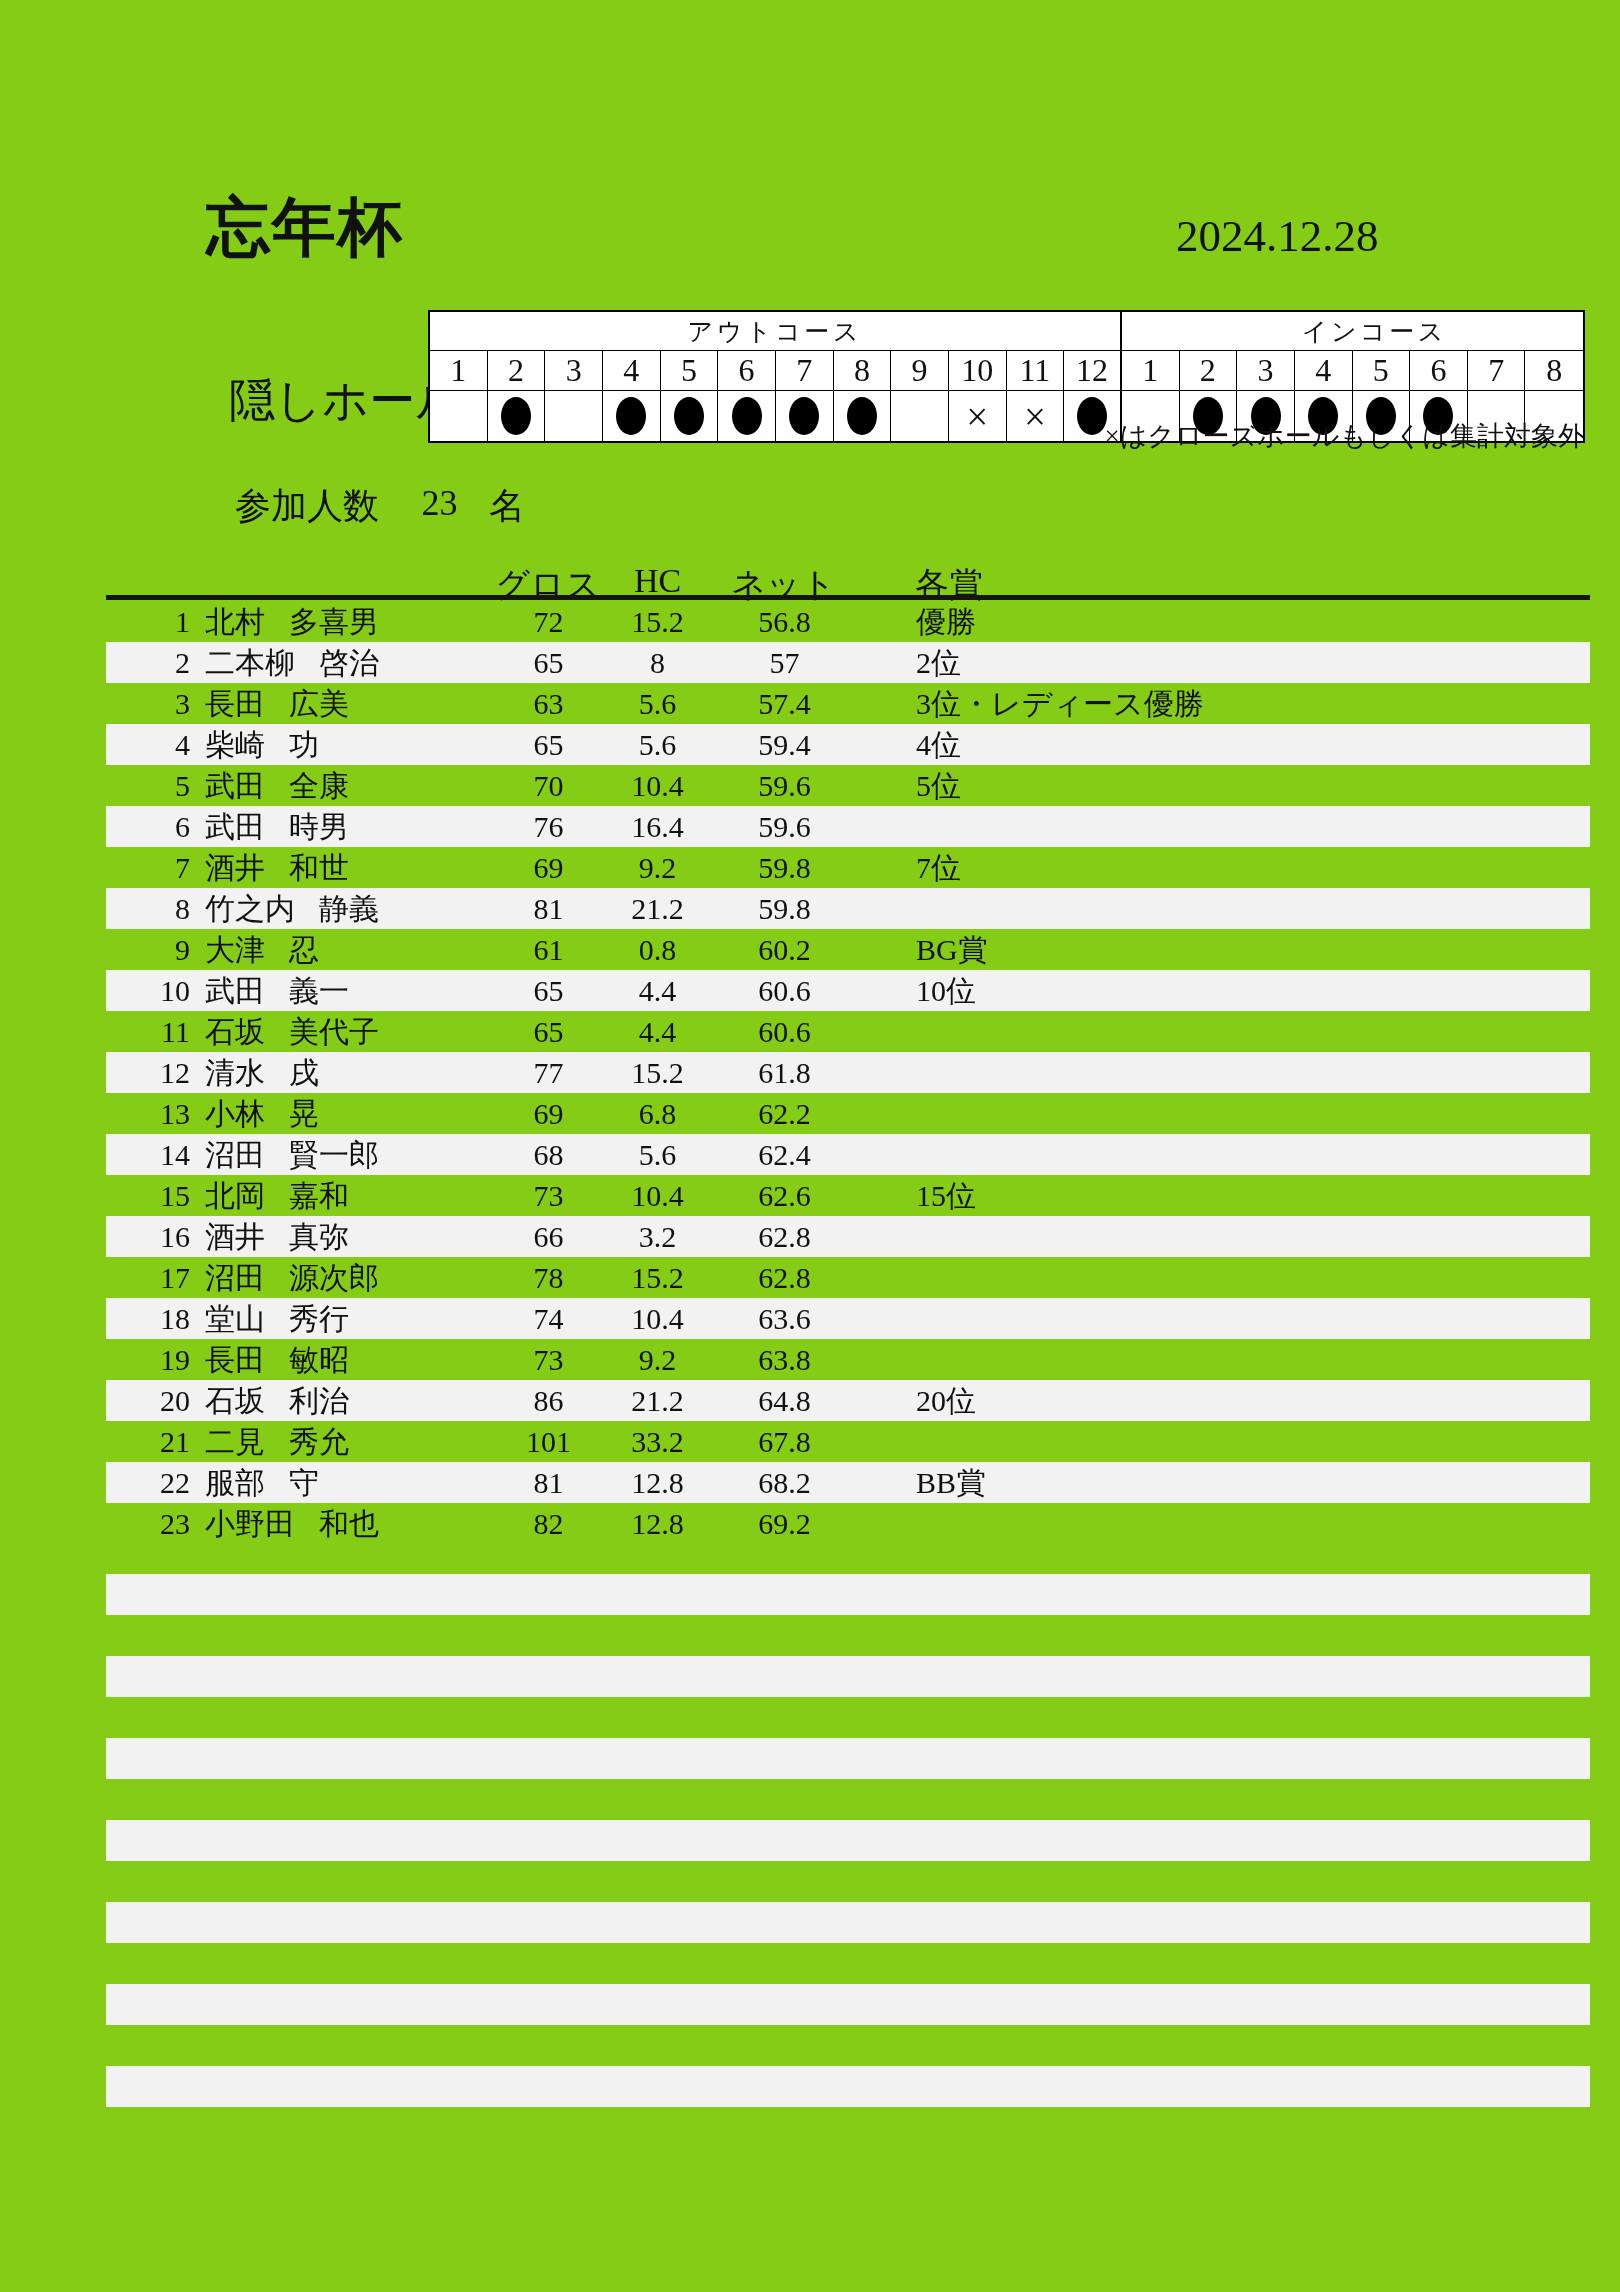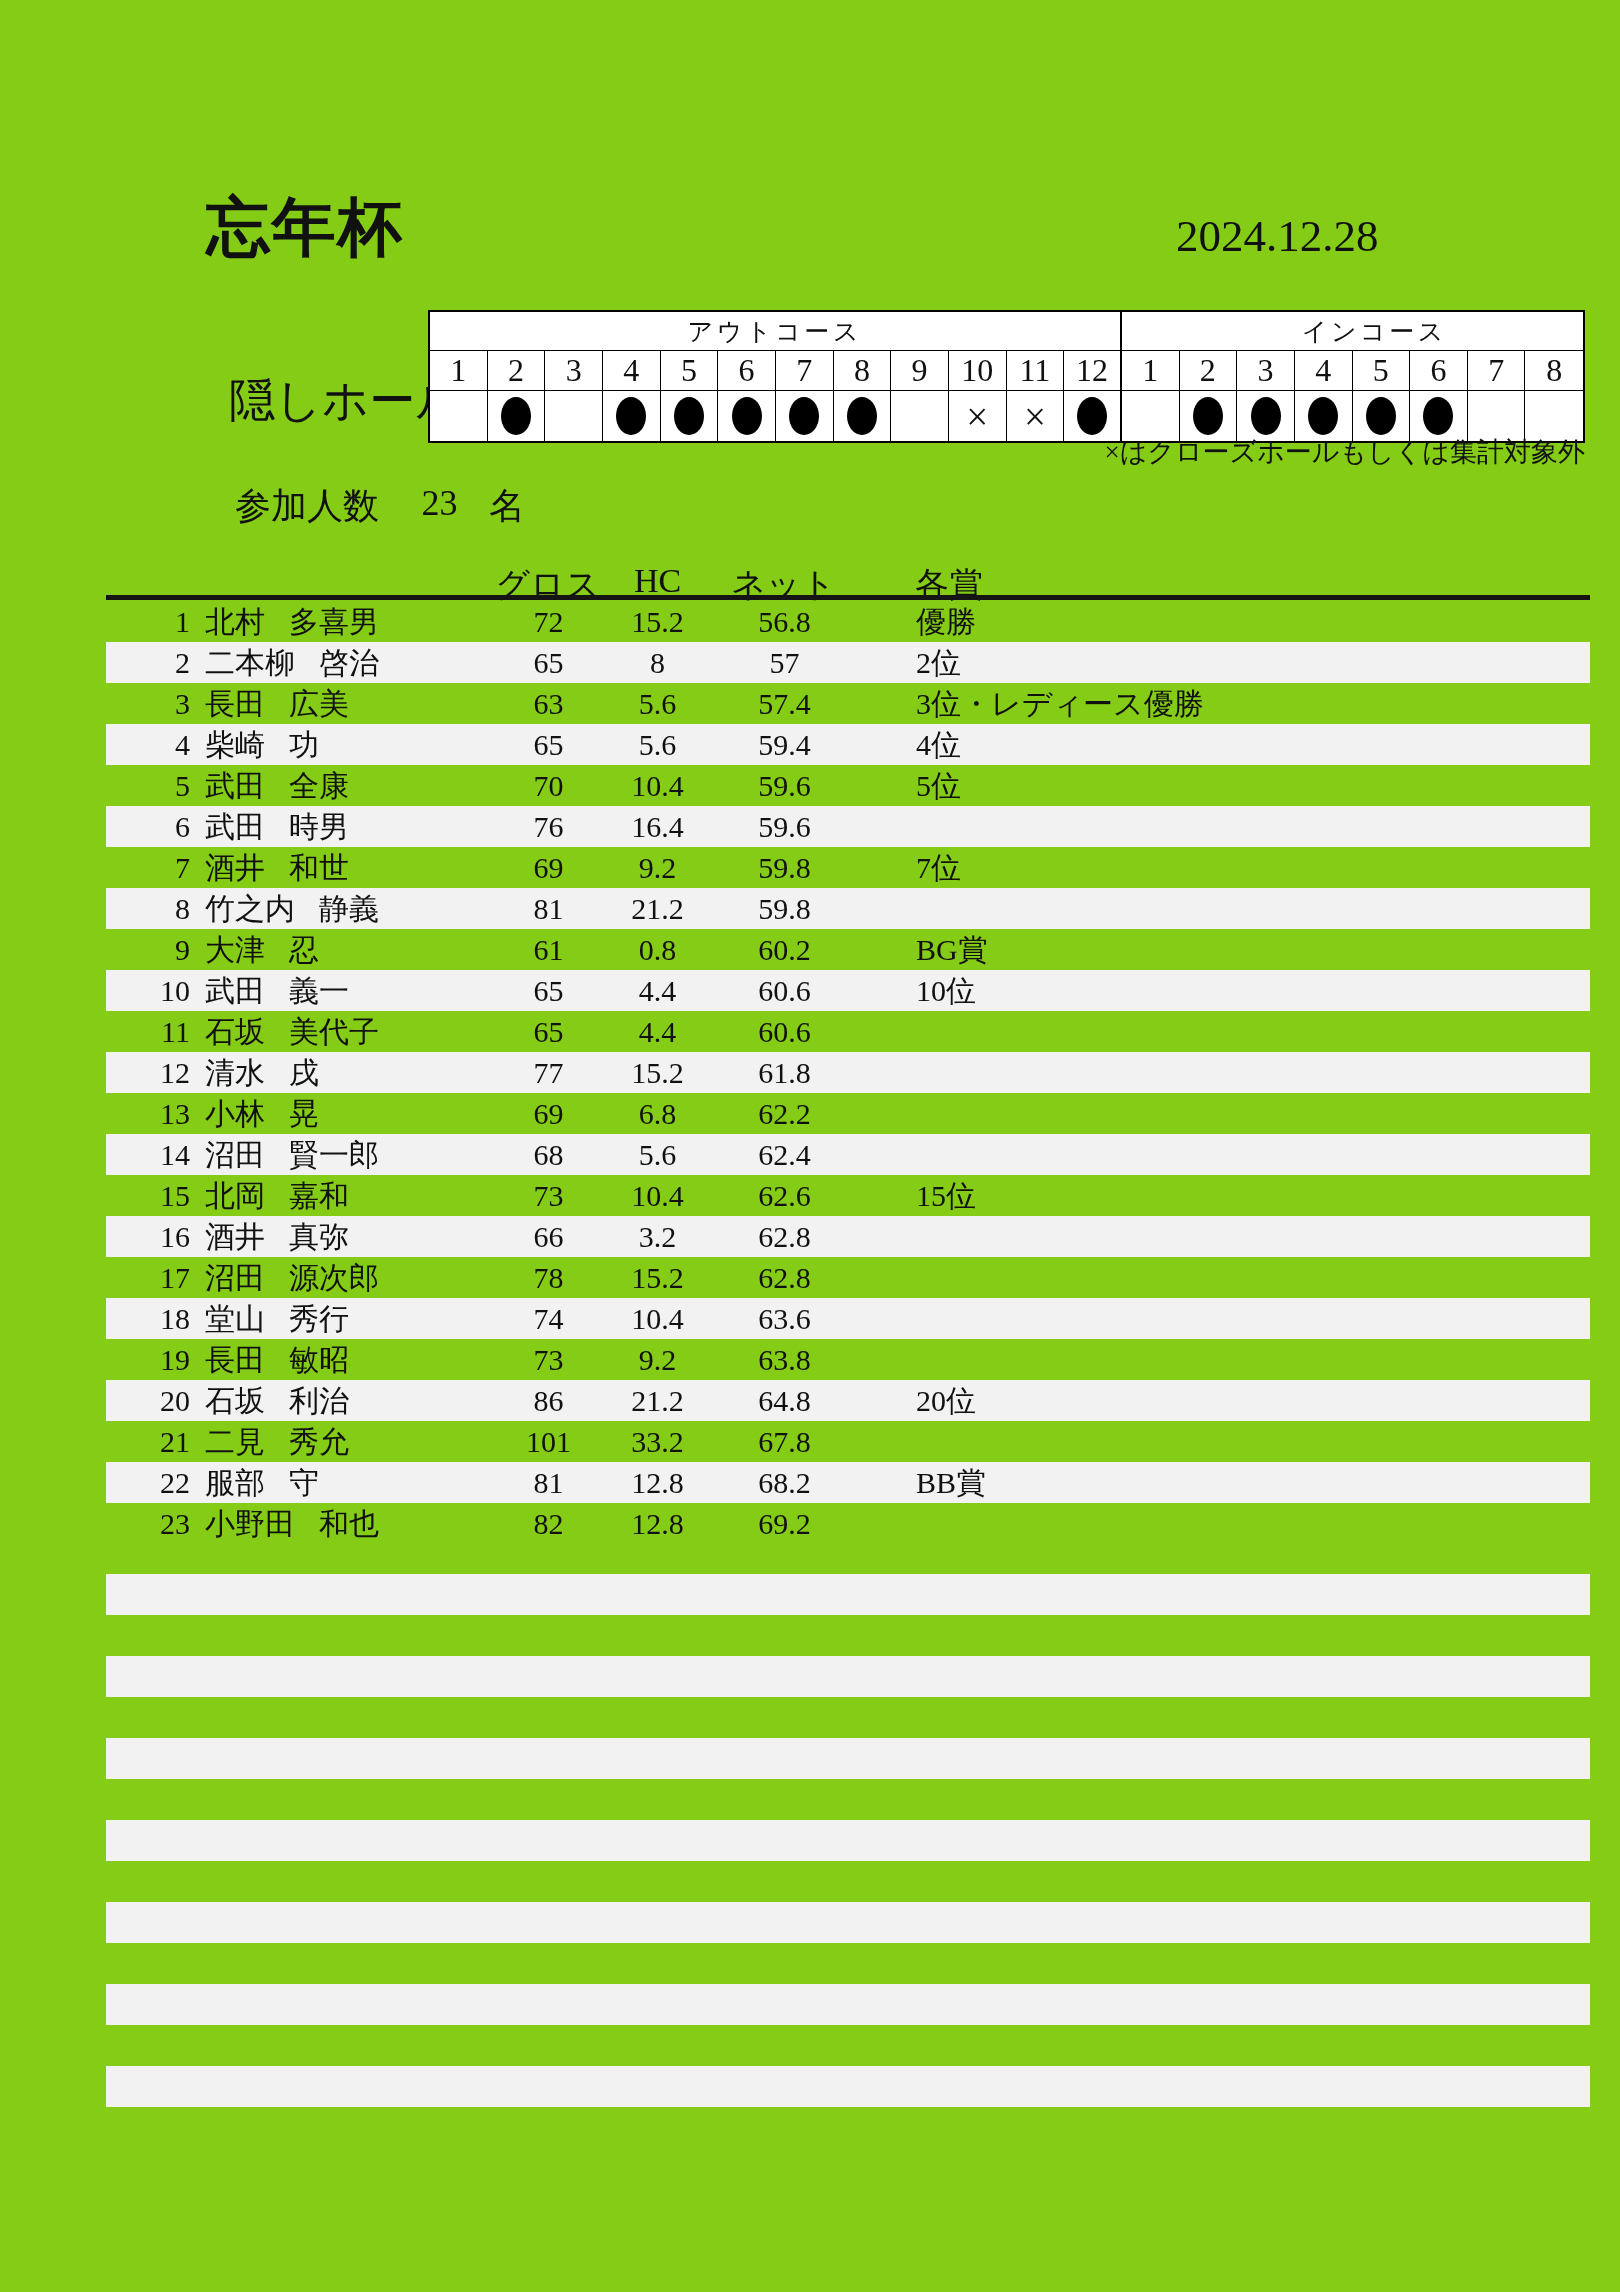--- a/index.html
+++ b/index.html
@@ -59,21 +59,21 @@
   .ht-mark{height:50px;}
   .sec-divider{border-right:2.7px solid #000 !important;}
   .dot{
     width:30px;height:38px;
     background:#000;
     border-radius:50%;
     display:inline-block;
   }
   .xmark{font-size:39px;line-height:1;}
   .note{
-    left:428px;top:434px;width:1157px;
+    left:428px;top:418px;width:1157px;
     text-align:right;
     font-size:27px;
     white-space:nowrap;
   }
   .participants{left:0;top:482px;font-size:36px;}
   .p-label{position:absolute;left:235px;white-space:nowrap;}
   .p-count{position:absolute;left:399px;width:81px;text-align:center;}
   .p-unit{position:absolute;left:489px;white-space:nowrap;}
   
   .res-header{top:562px;height:38px;font-size:34px;}

